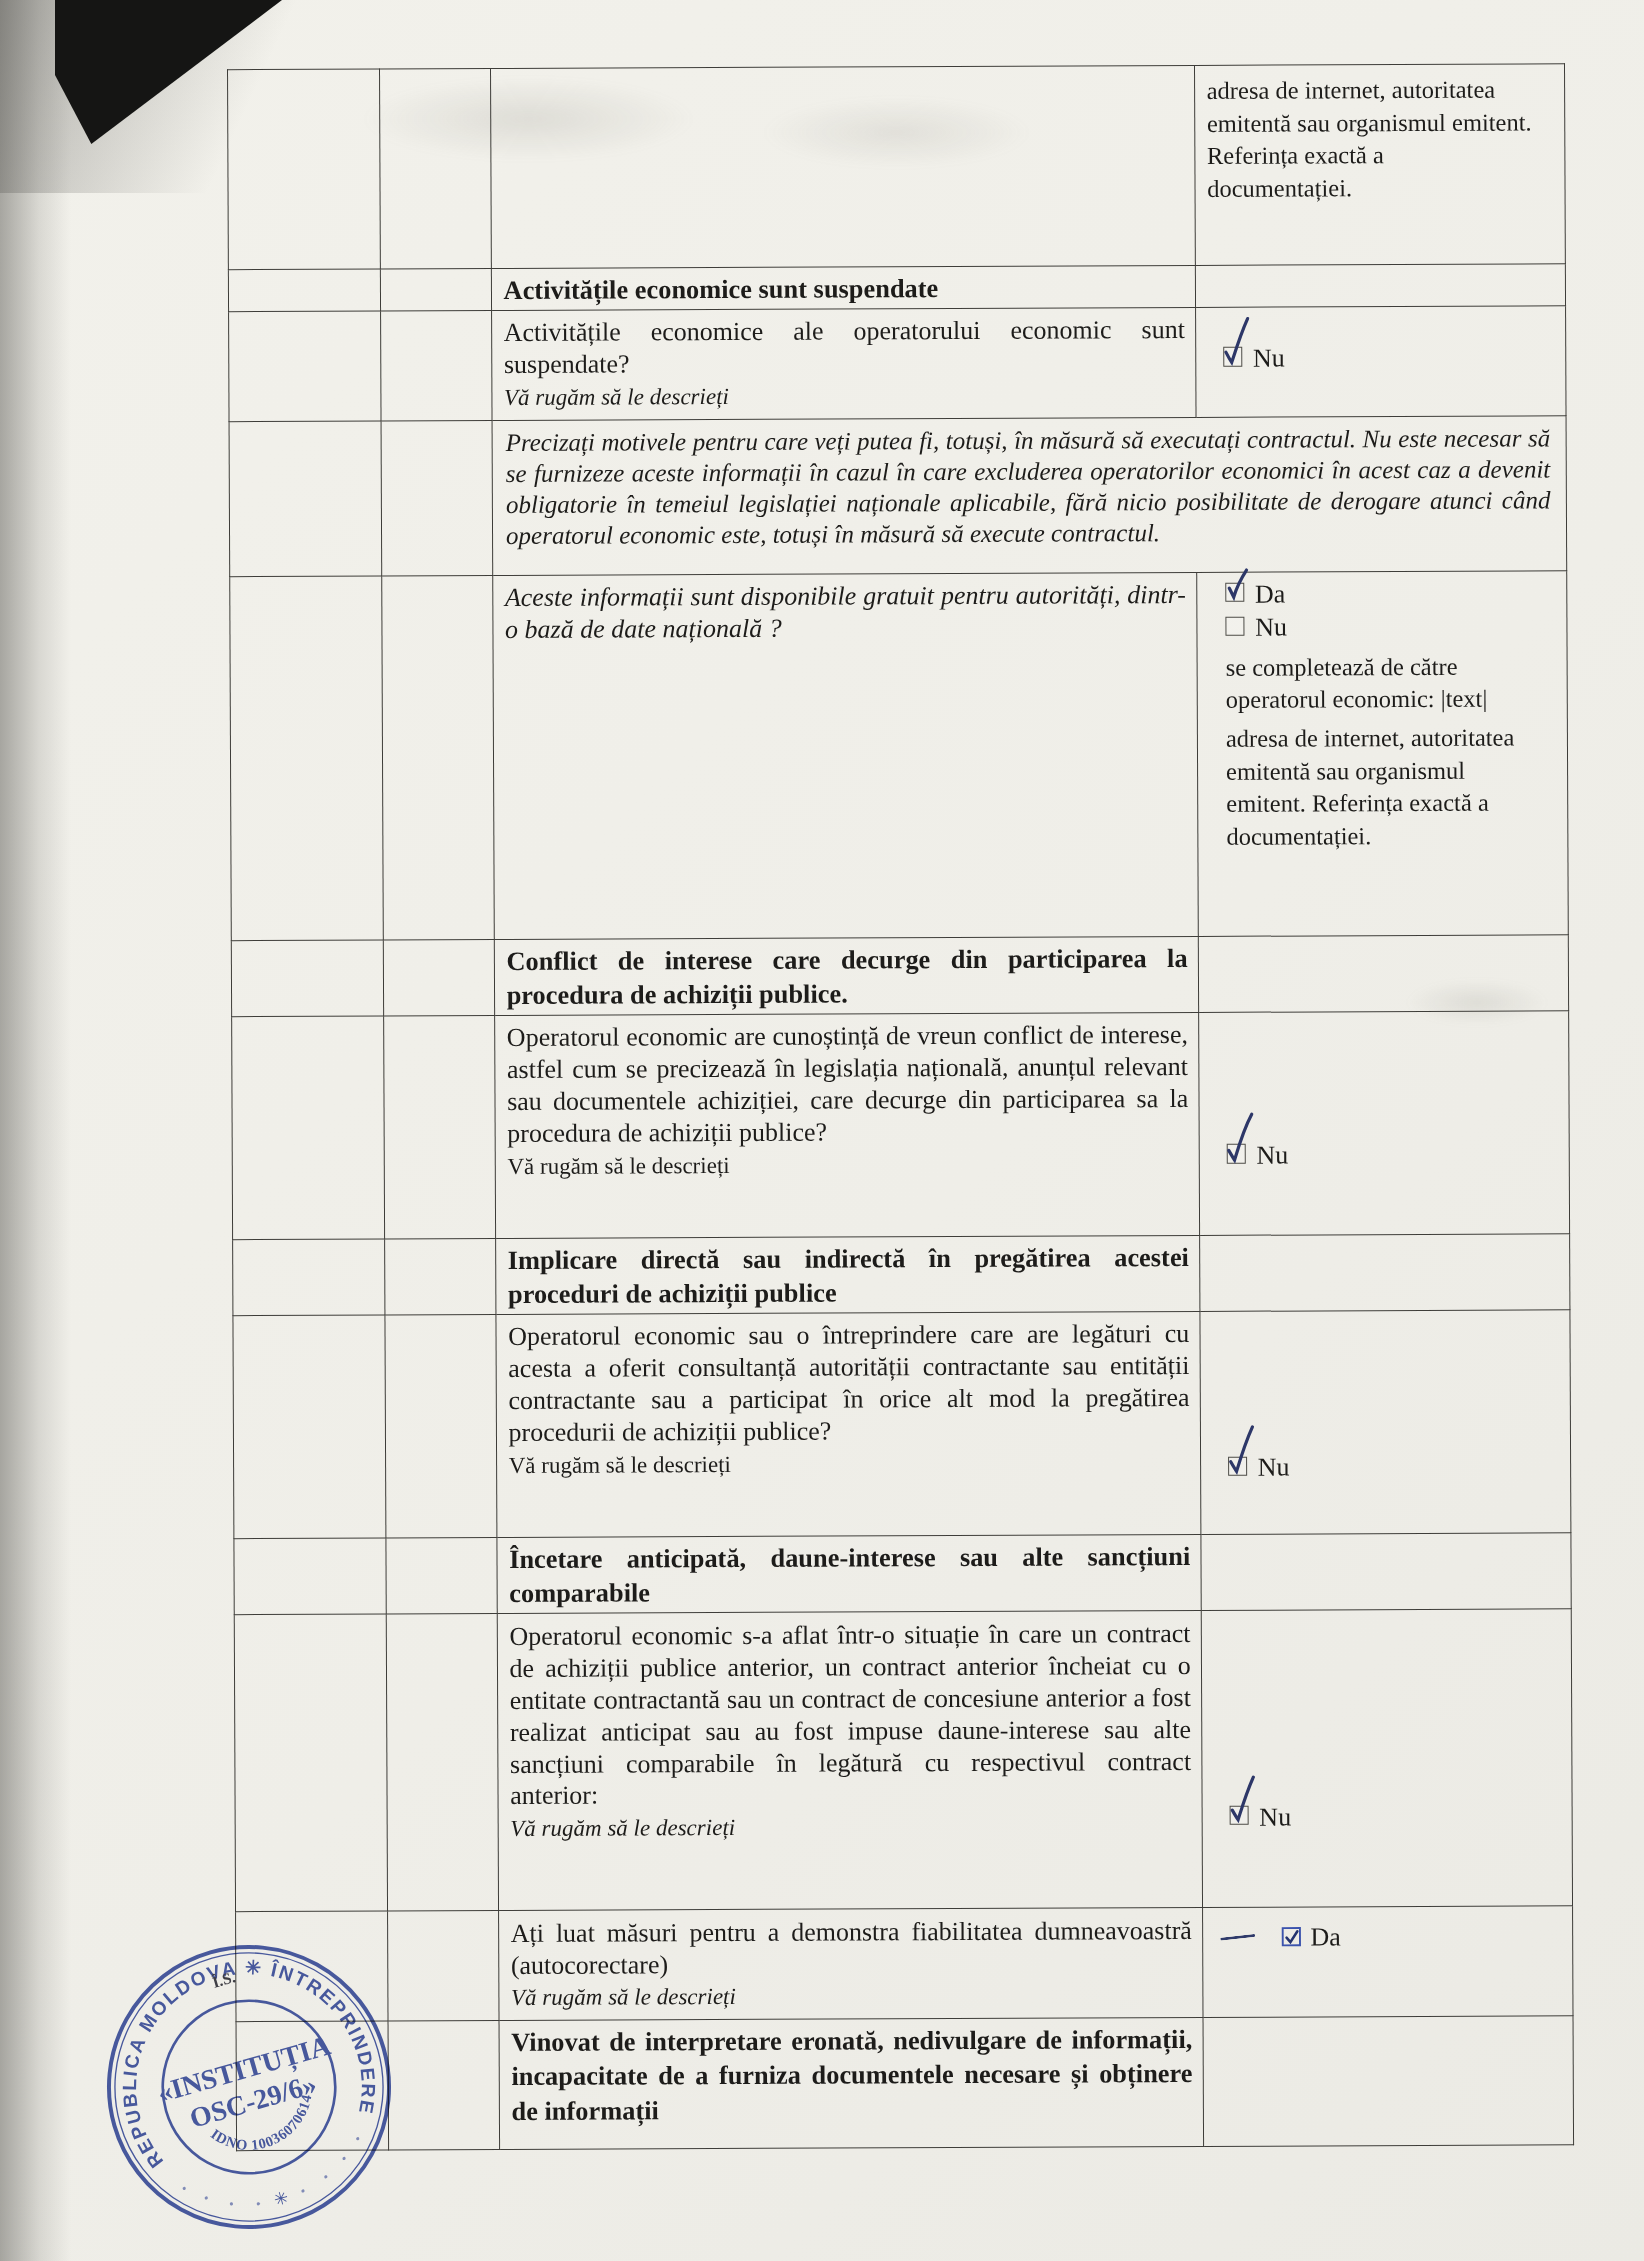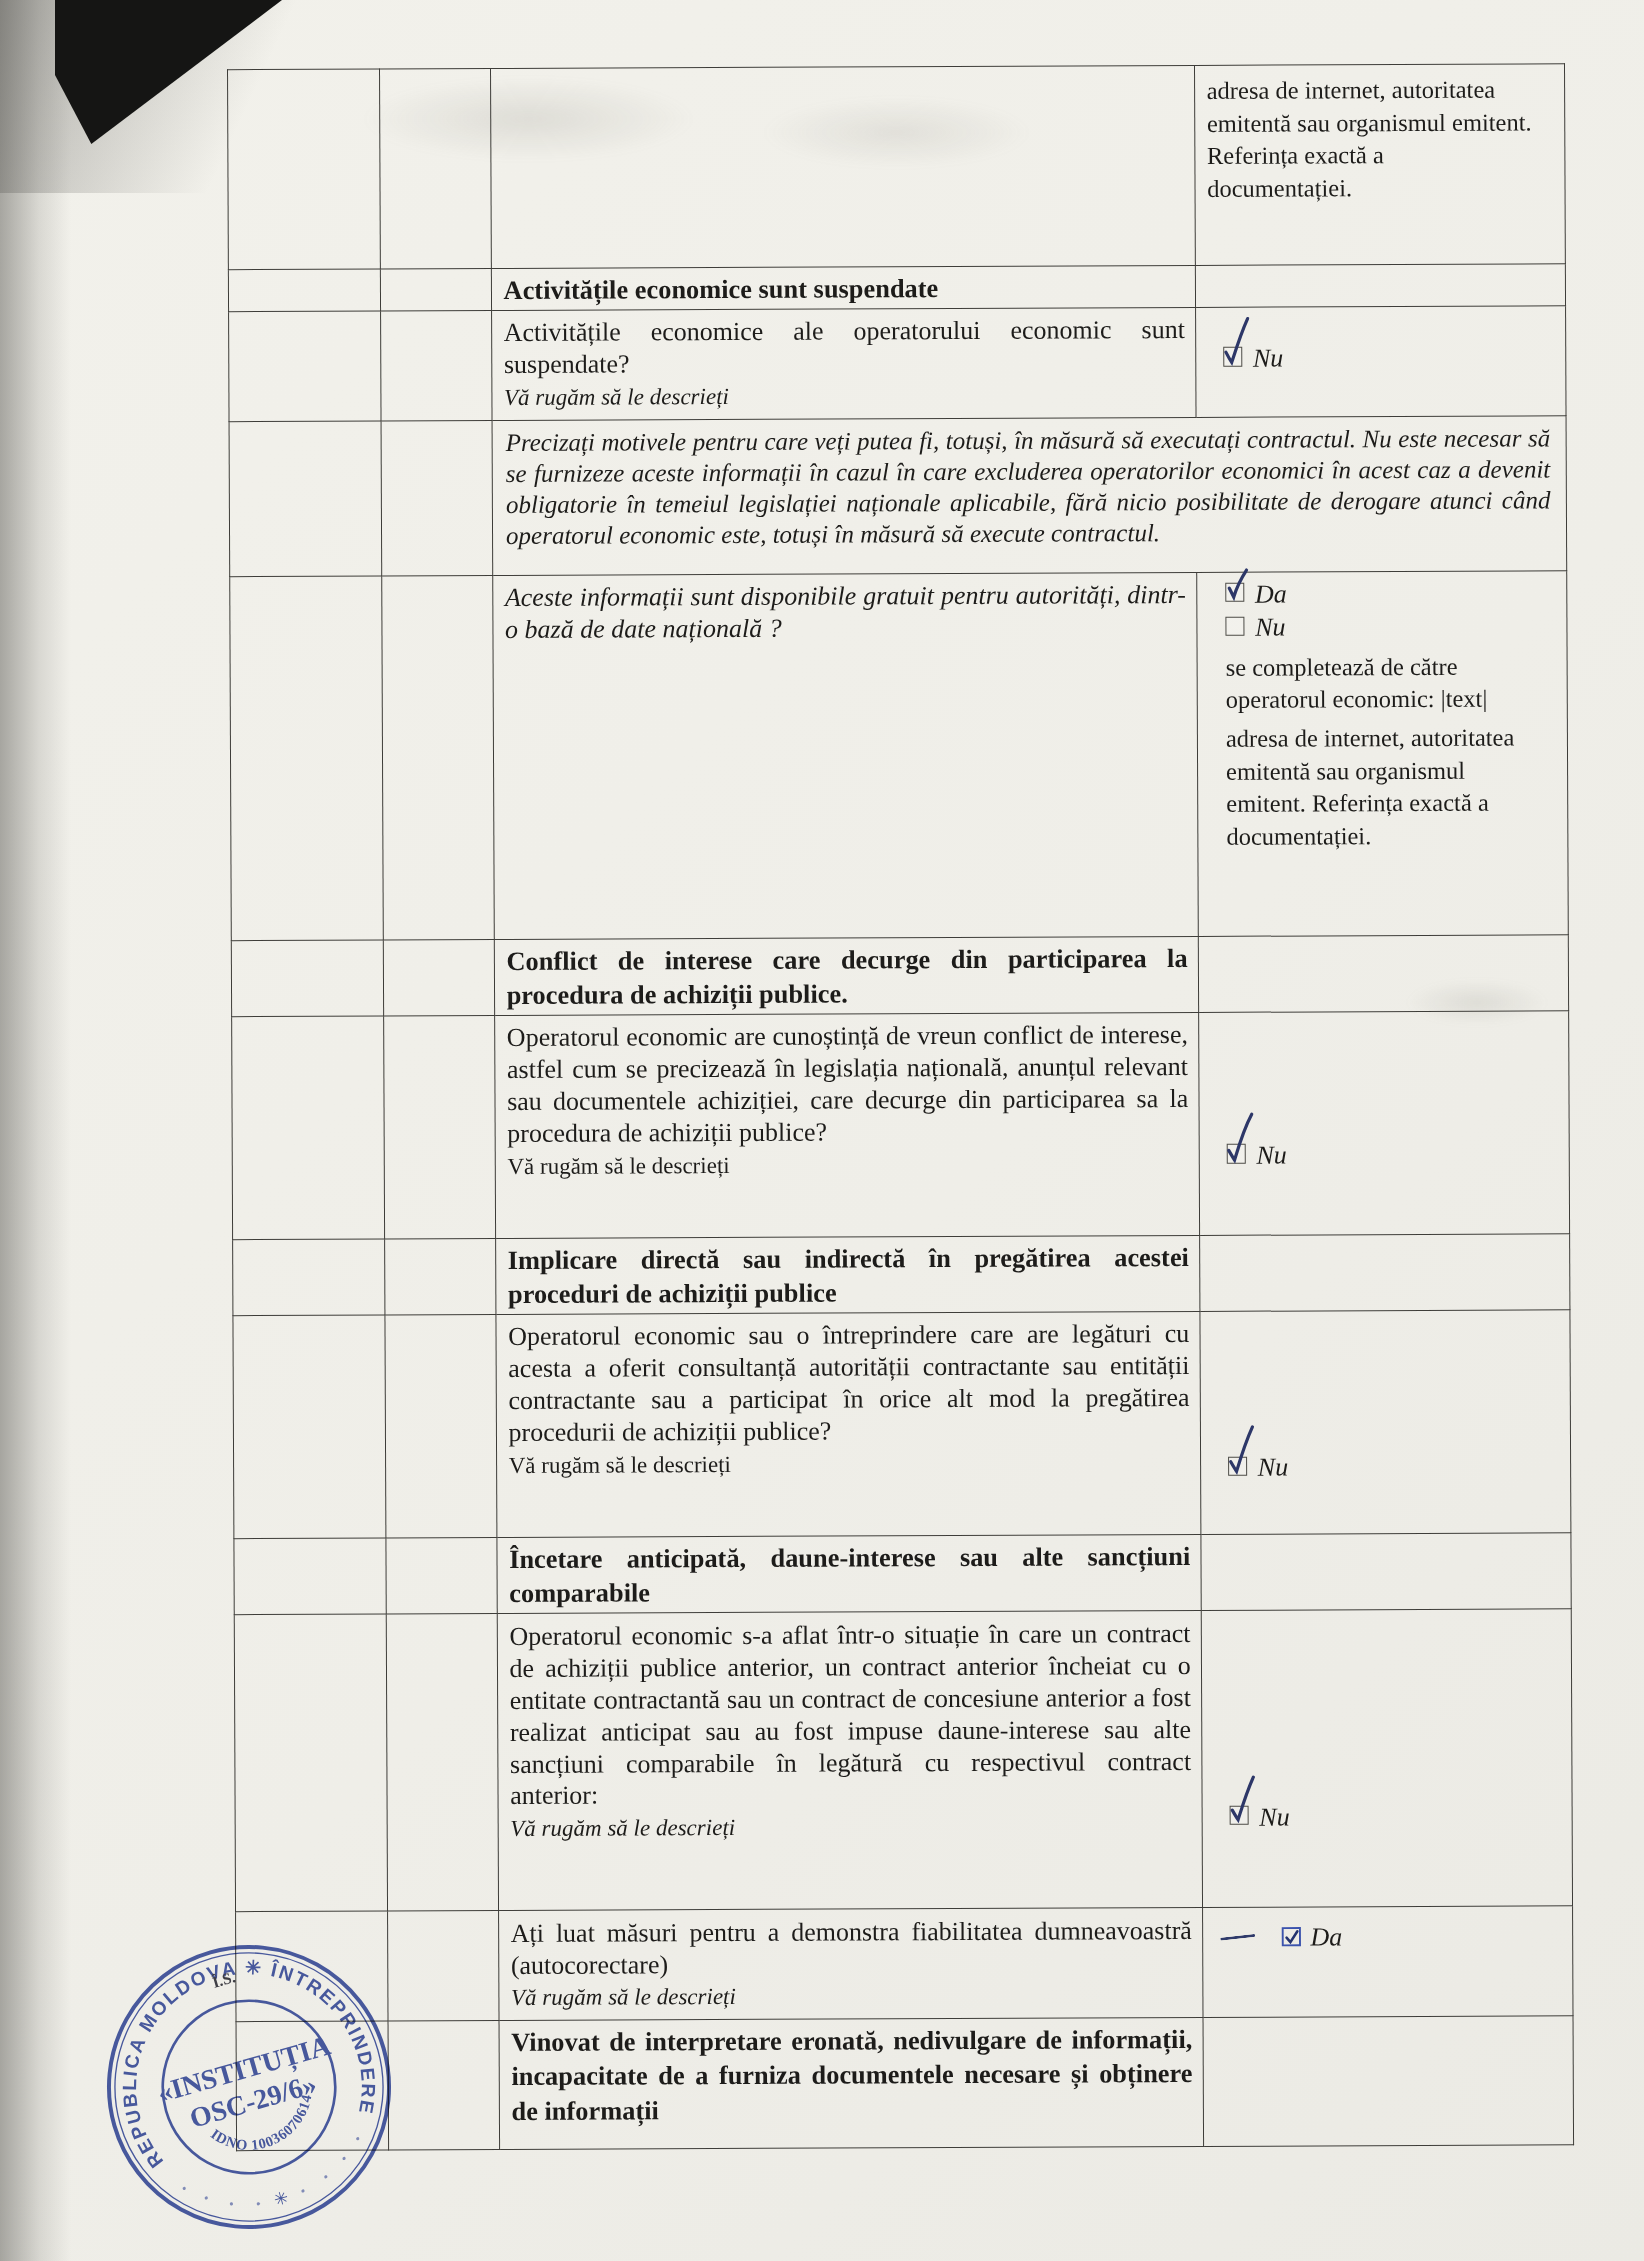--- a/index.html
+++ b/index.html
@@ -61,21 +61,21 @@
   td.h { padding:3.9px 10.3px 2.6px 11.6px; }
   .htext { font-weight:700; font-size:26.4px; line-height:1.3; text-align:justify; }
 
   td.note-span { padding:6.4px 15.5px 3.9px 13px; }
   .ntext { font-style:italic; font-size:25px; line-height:1.24; text-align:justify; }
 
   td.a { padding:0; }
   .side-note { font-size:24.5px; line-height:1.33; padding:9px 31px 0 11.6px; }
 
   .ans { display:flex; align-items:flex-start; gap:7.7px; font-size:26px; }
-  .ans .lbl { line-height:1.0; padding-top:1.3px;font-style:italic; }
+  .ans .lbl { line-height:1.0; padding-top:1.3px; }
   .r3  .ans { margin:37px 0 0 27px; }
   .r7  .ans { margin:129px 0 0 27px; }
   .r9  .ans { margin:142px 0 0 27px; }
   .r11 .ans { margin:192px 0 0 27px; }
   .r12 .ans { margin:15.5px 0 0 17px; align-items:center; }
   .ansstack { padding:7.7px 0 0 28px; display:flex; flex-direction:column; gap:6.4px; }
   .ansstack .ans { margin:0; }
   .ansstack .side-note { padding:3.9px 26px 0 0; }
 
   

